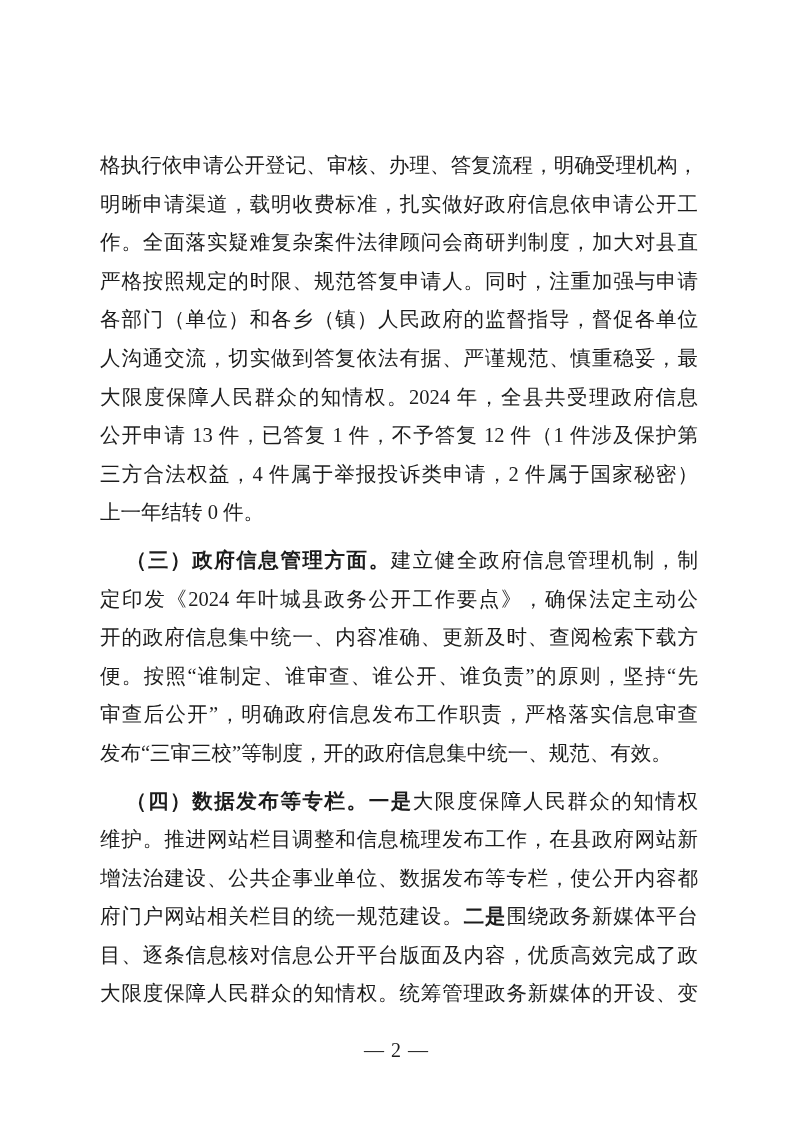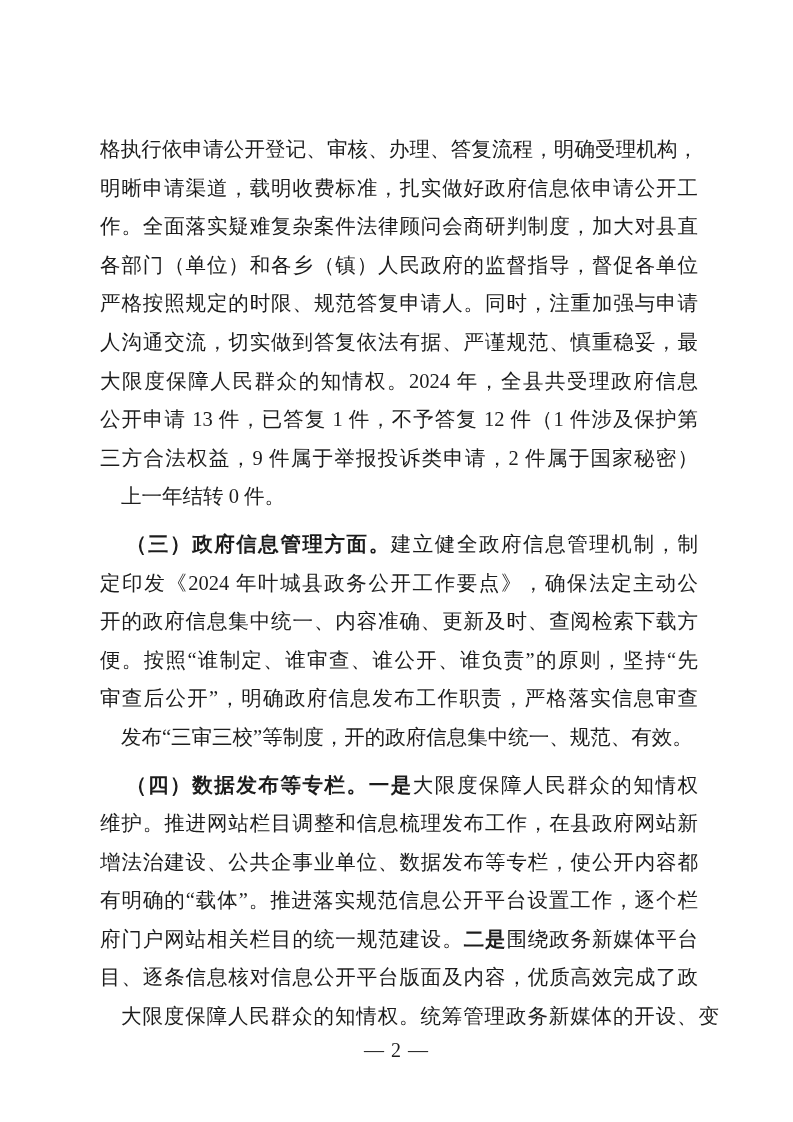--- a/index.html
+++ b/index.html
@@ -12,37 +12,36 @@
     width: 793px;
     height: 1122px;
     background: #ffffff;
     overflow: hidden;
     font-family: "Liberation Serif", "DejaVu Serif", serif;
     color: #1c1c1c;
   }
   .text-block {
     position: absolute;
     left: 100px;
-    top: 130px;
+    top: 146px;
     width: 598px;
   }
   .line {
     height: 38.6px;
     line-height: 38.6px;
     font-size: 20.5px;
     text-align: justify;
     text-align-last: justify;
     white-space: normal;
     overflow: hidden;
     box-sizing: border-box;
     width: 100%;
   }
   .line.last {
     text-align-last: left;
-    margin-left: 21px;
   }
   .line.indent {
     padding-left: 26px;
     margin-top: 9px;
   }
   .r {
     font-family: "Liberation Serif", "DejaVu Serif", serif;
     font-weight: normal;
   }
   .h {
@@ -63,39 +62,38 @@
 </style>
 </head>
 <body>
 
 <div class="page">
   <div class="text-block">
 
     <div class="line"><span class="r">格执行依申请公开登记、审核、办理、答复流程，明确受理机构，</span></div>
     <div class="line"><span class="r">明晰申请渠道，载明收费标准，扎实做好政府信息依申请公开工</span></div>
     <div class="line"><span class="r">作。全面落实疑难复杂案件法律顾问会商研判制度，加大对县直</span></div>
+    <div class="line"><span class="r">严格按照规定的时限、规范答复申请人。同时，注重加强与申请</span></div>
     <div class="line"><span class="r">各部门（单位）和各乡（镇）人民政府的监督指导，督促各单位</span></div>
-    <div class="line"><span class="r">严格按照规定的时限、规范答复申请人。同时，注重加强与申请</span></div>
     <div class="line"><span class="r">人沟通交流，切实做到答复依法有据、严谨规范、慎重稳妥，最</span></div>
     <div class="line"><span class="r">大限度保障人民群众的知情权。2024 年，全县共受理政府信息</span></div>
     <div class="line"><span class="r">公开申请 13 件，已答复 1 件，不予答复 12 件（1 件涉及保护第</span></div>
-    <div class="line"><span class="r">三方合法权益，9 件属于举报投诉类申请，2 件属于国家秘密）</span></div>
+    <div class="line"><span class="r">三方合法权益，4 件属于举报投诉类申请，2 件属于国家秘密）</span></div>
     <div class="line last"><span class="r">上一年结转 0 件。</span></div>
 
     <div class="line indent"><b class="h">（三）政府信息管理方面。</b><span class="r">建立健全政府信息管理机制，制</span></div>
     <div class="line"><span class="r">定印发《2024 年叶城县政务公开工作要点》，确保法定主动公</span></div>
     <div class="line"><span class="r">开的政府信息集中统一、内容准确、更新及时、查阅检索下载方</span></div>
     <div class="line"><span class="r">便。按照“谁制定、谁审查、谁公开、谁负责”的原则，坚持“先</span></div>
     <div class="line"><span class="r">审查后公开”，明确政府信息发布工作职责，严格落实信息审查</span></div>
     <div class="line last"><span class="r">发布“三审三校”等制度，开的政府信息集中统一、规范、有效。</span></div>
 
     <div class="line indent"><b class="h">（四）数据发布等专栏。一是</b><span class="r">大限度保障人民群众的知情权</span></div>
     <div class="line"><span class="r">维护。推进网站栏目调整和信息梳理发布工作，在县政府网站新</span></div>
     <div class="line"><span class="r">增法治建设、公共企事业单位、数据发布等专栏，使公开内容都</span></div>
-    <div class="line"><span class="r">有明确的“载体”。推进落实规范信息公开平台设置工作，逐个栏</span></div>
     <div class="line"><span class="r">府门户网站相关栏目的统一规范建设。</span><b class="h">二是</b><span class="r">围绕政务新媒体平台</span></div>
     <div class="line"><span class="r">目、逐条信息核对信息公开平台版面及内容，优质高效完成了政</span></div>
     <div class="line last"><span class="r">大限度保障人民群众的知情权。统筹管理政务新媒体的开设、变更、</span></div>
 
   </div>
 
   <div class="footer">— 2 —</div>
 </div>
 
 </body></html>

